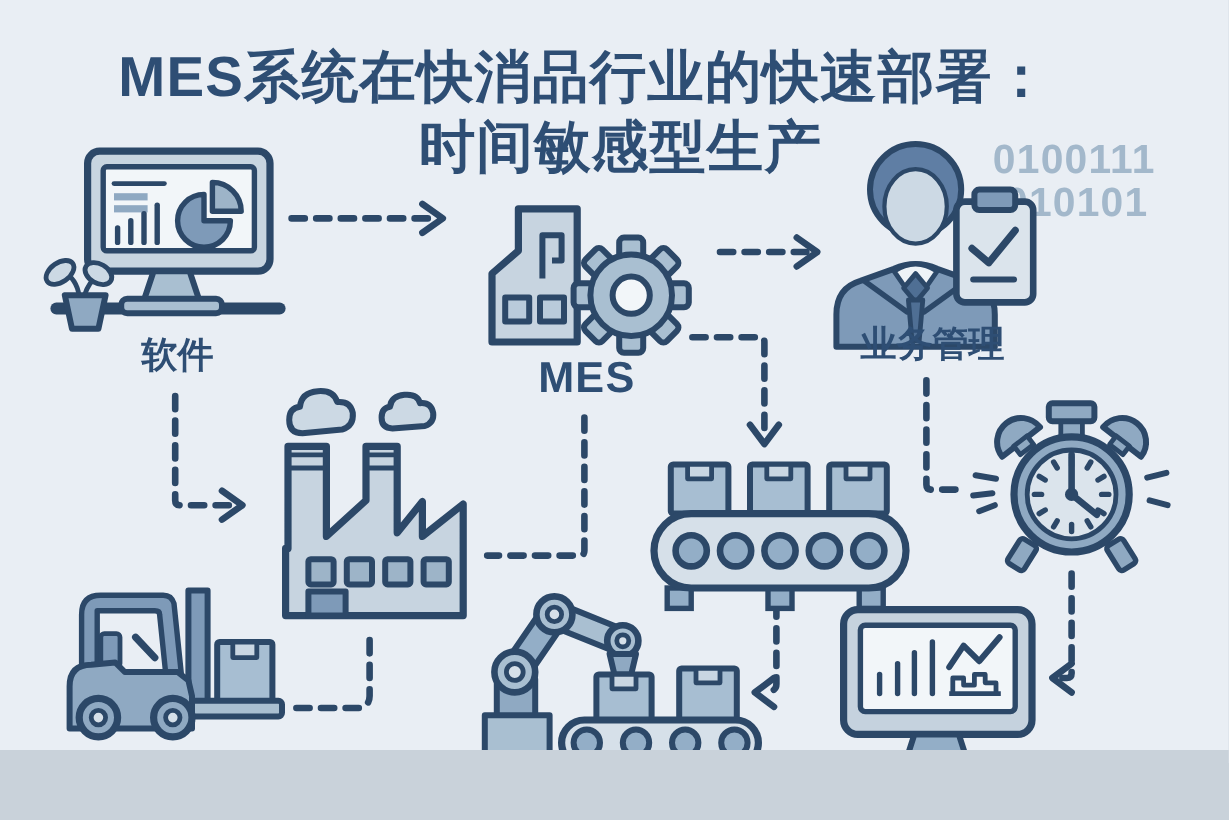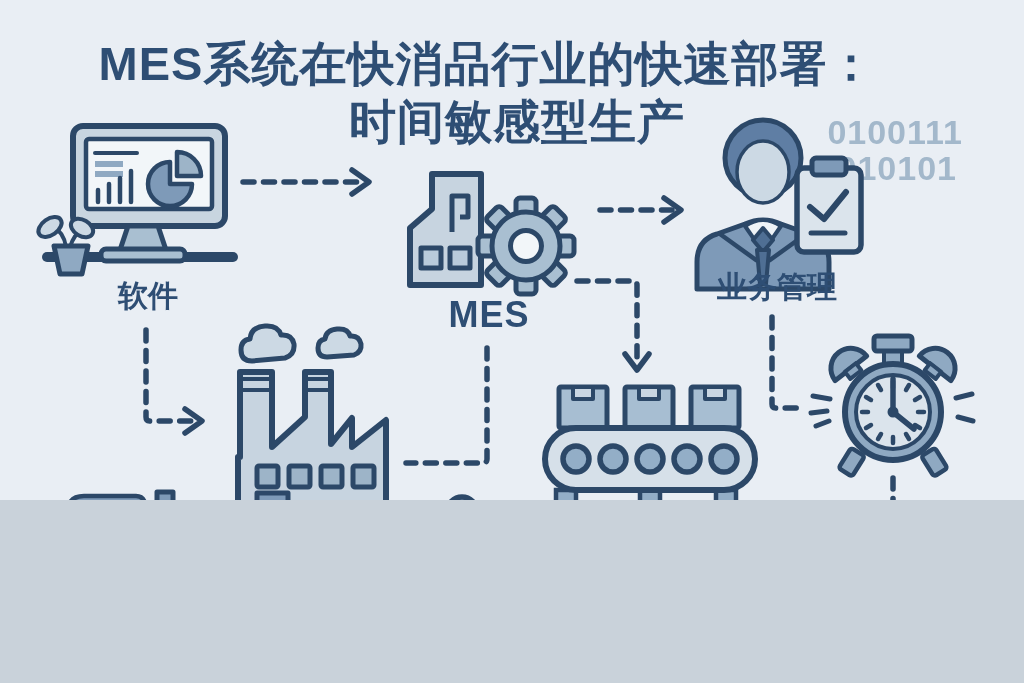--- a/index.html
+++ b/index.html
@@ -1,18 +1,18 @@
 <!DOCTYPE html>
 <html><head>
 <meta charset="utf-8">
 <style>
   html,body{margin:0;padding:0;}
   body{background:#c9d2da;font-family:"Liberation Sans","DejaVu Sans",sans-serif;}
   .canvas{
-    position:relative;width:1024px;height:500px;margin:0 auto;
+    position:relative;width:1024px;height:625px;margin:0 auto;
     background:#e9eef4;overflow:hidden;
   }
   svg{display:block;}
   text{font-family:"Liberation Sans","DejaVu Sans",sans-serif;fill:#2e4e74;}
   .title-line{font-size:47px;font-weight:800;letter-spacing:1px;}
   .node-label{font-size:30px;font-weight:700;}
   .mes-label{font-size:36px;font-weight:800;letter-spacing:1px;}
   .binary{font-size:34px;font-weight:700;fill:#a3b8cb;letter-spacing:1px;}
   .dash{stroke:#2c4868;stroke-width:5.5;fill:none;stroke-dasharray:11 9.5;stroke-linecap:round;}
   .head{stroke:#2c4868;stroke-width:5.5;fill:none;stroke-linecap:round;stroke-linejoin:round;}

